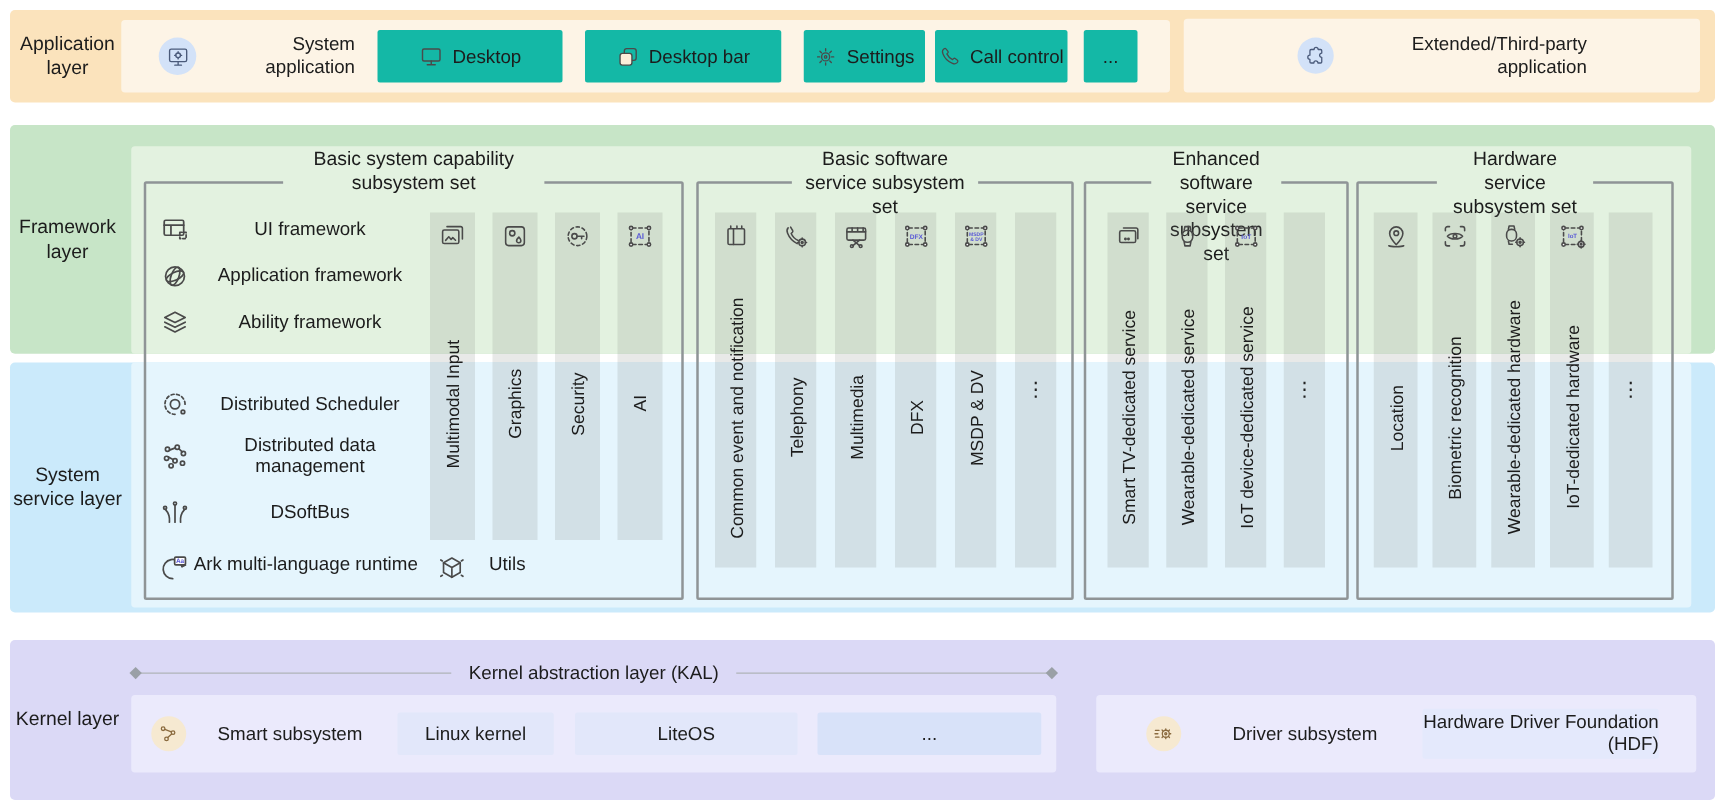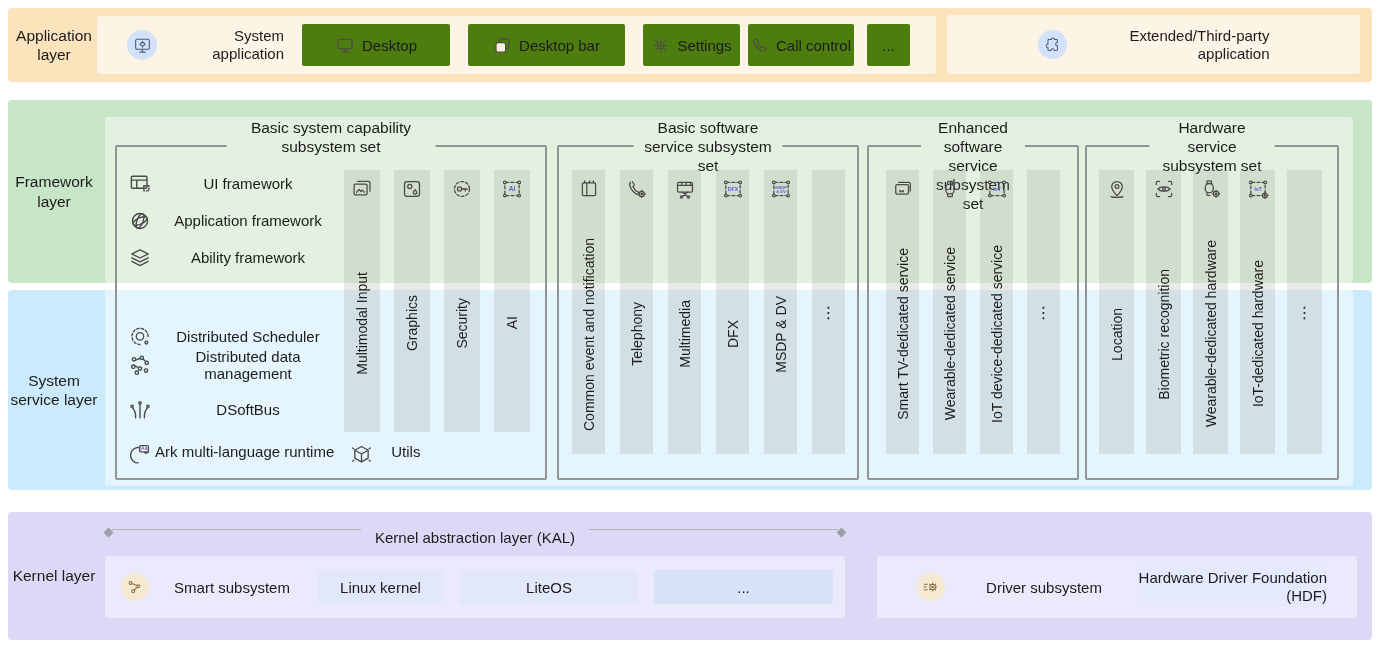--- a/index.html
+++ b/index.html
@@ -21,24 +21,24 @@
   .bar .blabel span{writing-mode:vertical-rl;transform:rotate(180deg);white-space:nowrap;font-size:14px;}
   .bar .bdots{flex:1;display:flex;align-items:center;justify-content:center;font-size:16px;color:#222;}
   .cap-row{position:absolute;left:8px;width:216px;display:flex;align-items:center;transform:translateY(-50%);}
   .cap-row .ric{width:30px;display:flex;justify-content:center;flex:0 0 30px;}
   .cap-row .rlabel{flex:1;text-align:center;font-size:15px;line-height:1.15;}
   .ark-row{position:absolute;left:10px;right:12px;transform:translateY(-50%);display:flex;}
   .ark-row .rlabel{font-size:15px;}
   .circle{border-radius:50%;display:flex;align-items:center;justify-content:center;flex:0 0 auto;}
   .blue-circle{background:#D3E2F8;}
   .tan-circle{background:#F6E9D1;}
-  .appbox{position:absolute;top:24px;height:42px;background:#4d7c0f;border-radius:2px;
+  .appbox{position:absolute;top:24px;height:42px;background:#14b8a6;border-radius:2px;
     display:flex;align-items:center;justify-content:center;gap:7px;font-size:15px;}
   .two{text-align:right;font-size:15px;line-height:1.2;}
-  .kal{position:absolute;display:flex;align-items:flex-start;}
+  .kal{position:absolute;display:flex;align-items:center;}
   .kal .kdia{width:7px;height:7px;background:#9aa0a6;transform:rotate(45deg);flex:0 0 auto;}
   .kal .kline{flex:1;border-top:1.6px solid #b0b4b8;height:0;}
   .kal .ktext{padding:0 14px;font-size:15px;white-space:nowrap;}
   .kbox{position:absolute;background:#E2E7FA;border-radius:2px;display:flex;align-items:center;justify-content:center;font-size:15px;}
   .klabel{position:absolute;display:flex;align-items:center;justify-content:center;font-size:15px;text-align:center;}
   svg.ic{display:block;}
   svg.ic .s{fill:none;stroke:#4a4a4a;stroke-width:1.15;stroke-linecap:round;stroke-linejoin:round;}
   svg.ic .tan{stroke:#8a6a3e;}
   svg.ic text{font-family:"Liberation Sans",sans-serif;font-weight:bold;}
 </style>
@@ -172,21 +172,21 @@
             <g class="s">
           <path d="M10 3.2 16.8 6.6 10 10 3.2 6.6z"></path>
               <path d="M3.2 9.8 10 13.2l6.8-3.4"></path>
               <path d="M3.2 12.9 10 16.3l6.8-3.4"></path>
         </g>
           </svg>
         </span>
       <span class="rlabel">Ability framework</span>
     </div>
 
-    <div class="cap-row" style="top:177px;margin-top:13px;">
+    <div class="cap-row" style="top:177px;">
       <span class="ric">
         <svg class="ic" viewBox="0 0 20 20" width="24" height="24">
             <g class="s">
           <circle cx="10" cy="9.5" r="3.1"></circle>
           <path d="M16.7 9.5a6.7 6.7 0 1 0-6.7 6.7" stroke-dasharray="2 1.7"></path>
           <circle cx="15.3" cy="14.6" r="1.2"></circle>
         </g>
           </svg>
         </span>
       <span class="rlabel">Distributed Scheduler</span>

